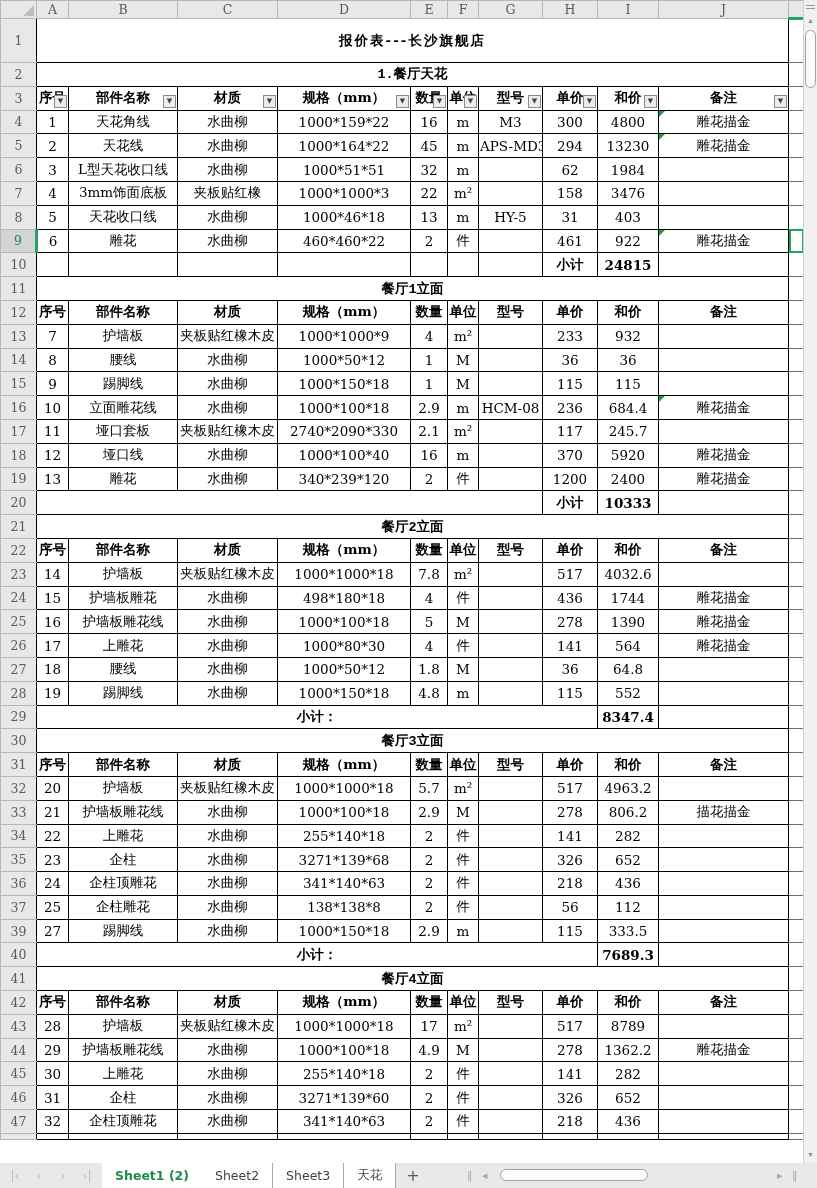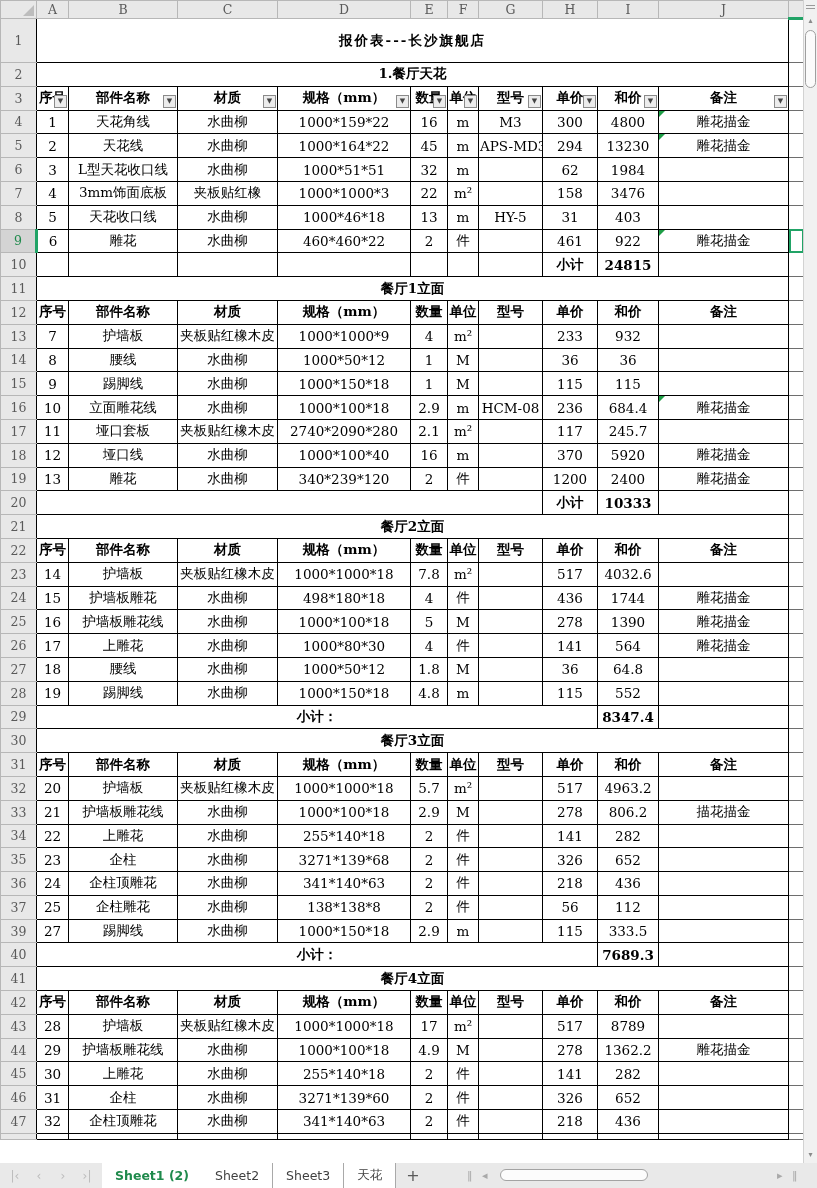--- a/index.html
+++ b/index.html
@@ -11,21 +11,21 @@
   th.ch{background:#e8e8e8;border:1px solid #b7b7b7;color:#5a5a5a;font-size:12.5px;font-weight:normal;padding:0;font-family:"DejaVu Serif",serif;}
   th.corner{background:#e8e8e8;border:1px solid #b7b7b7;position:relative;padding:0;}
   .corner-tri{position:absolute;right:2px;bottom:2px;width:0;height:0;border-bottom:11px solid #bdbdbd;border-left:11px solid transparent;}
   td.c{border:1px solid #000;background:#fff;text-align:center;vertical-align:middle;font-size:13.5px;color:#000;overflow:hidden;white-space:nowrap;position:relative;padding:0 1px;}
   td.g{background:#e8e8e8;border:1px solid #b7b7b7;border-right-width:0;color:#5a5a5a;font-size:12.5px;text-align:center;overflow:hidden;}
   td.gsel{background:#d4d4d4;color:#1f8a4c;border-right:3px solid #21a366;}
   td.kcell{border:0;border-bottom:1px solid #6e6e6e;background:#fff;}
   td.ksel{outline:2px solid #21a366;outline-offset:-2px;}
   th.khead{border-bottom:3px solid #21a366;}
   .title{font-weight:bold;font-size:26px;letter-spacing:2px;margin-top:48px;}
-  .sect{font-weight:bold;font-size:15px;}
+  .sect{font-weight:bold;font-size:15px;font-family:Liberation Mono, monospace;}
   .hdr{font-weight:bold;font-size:15px;}
   .small{font-size:11.5px;}
   .sl{font-weight:bold;font-size:15px;}
   .sv{font-weight:bold;font-size:16.5px;}
   .sr{text-align:right;padding-right:3px;margin-top:8px;}
   .note-l{text-align:left;padding-left:3px;}
   .fbtn{position:absolute;right:1px;bottom:2px;width:13px;height:13px;background:#ececec;border:1px solid #8a8a8a;font-size:7px;line-height:11px;color:#444;text-align:center;box-sizing:border-box;font-family:"DejaVu Sans",sans-serif;}
   i.flag{position:absolute;left:0;top:0;width:0;height:0;border-top:6px solid #1e9e46;border-right:6px solid transparent;}
   
   .vscroll{position:absolute;left:803px;top:0;width:14px;height:1163px;background:#f1f1f1;border-left:1px solid #d2d2d2;box-sizing:border-box;}
@@ -285,21 +285,21 @@
             <td class="c">236</td>
             <td class="c">684.4</td>
             <td class="c note-l"><span>雕花描金</span><i class="flag"></i></td>
             <td class="kcell"></td>
           </tr>
           <tr>
             <td class="g">17</td>
             <td class="c">11</td>
             <td class="c">垭口套板</td>
             <td class="c small">夹板贴红橡木皮</td>
-            <td class="c">2740*2090*280</td>
+            <td class="c">2740*2090*330</td>
             <td class="c">2.1</td>
             <td class="c">m²</td>
             <td class="c"></td>
             <td class="c">117</td>
             <td class="c">245.7</td>
             <td class="c"><span></span></td>
             <td class="kcell"></td>
           </tr>
           <tr>
             <td class="g">18</td>

